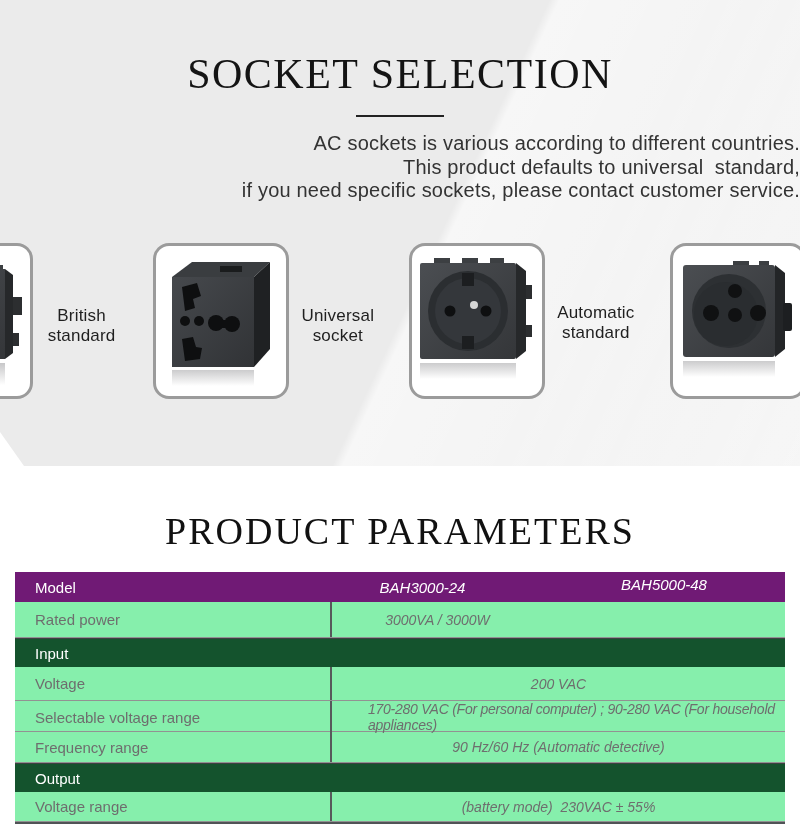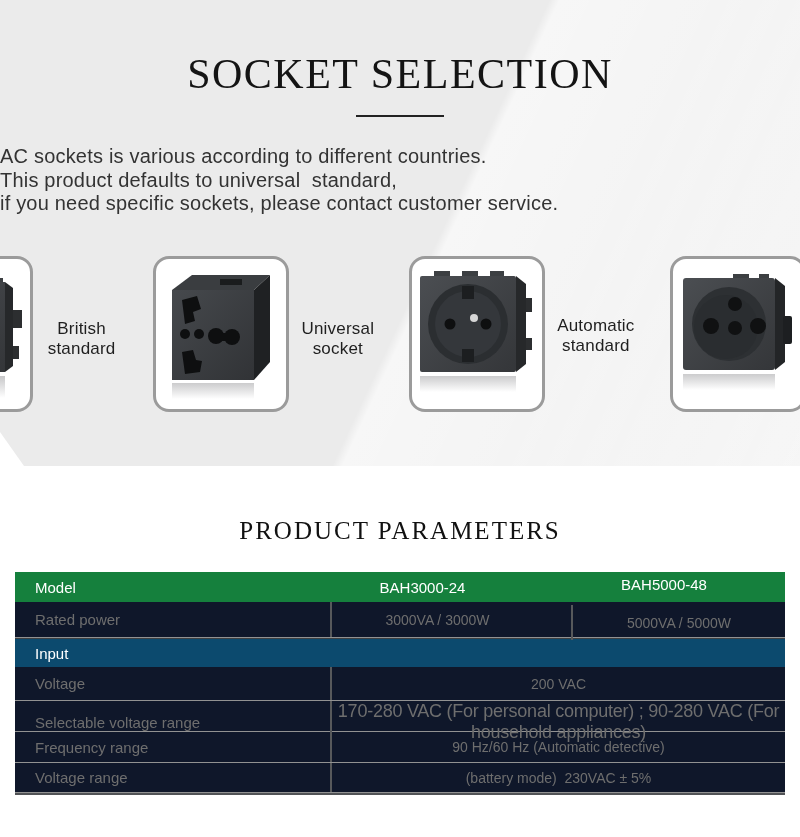--- a/index.html
+++ b/index.html
@@ -33,22 +33,22 @@
     font-weight:400;
     font-size:42px;line-height:48px;
     letter-spacing:1.5px;
     color:#141414;
   }
   .title-rule{
     width:88px;height:2px;background:#222;
     margin:17px auto 0 auto;
   }
   .intro{
-    margin-top:28px;
-    text-align:left;
+    margin-top:15px;
+    text-align:right;
     color:#333333;
     font-size:20px;line-height:23.5px;
     letter-spacing:0.2px;
   }
   .intro-line{white-space:pre-wrap;}
 
   
   .cards{
     margin-top:40px;
     display:flex;
@@ -72,56 +72,56 @@
   }
   .card-col:nth-child(3) .card-label,
   .card-col:nth-child(4) .card-label{transform:translateY(-3px);}
 
   
   .params-title{
     margin:0;padding-top:43px;
     text-align:center;
     font-family:"Liberation Serif", serif;
     font-weight:400;
-    font-size:25px;line-height:44px;
+    font-size:38px;line-height:44px;
     letter-spacing:2px;
     color:#111111;
   }
 
   .ptable{
     margin:19px 15px 0 15px;
     width:770px;
     border-bottom:2px solid #515356;
     color:#6e6e6e;
     font-size:14px;
   }
   .trow3{display:grid;grid-template-columns:287px 241px 242px;}
   .trowm{display:grid;grid-template-columns:287px 483px;}
   .tsection{
     display:flex;align-items:center;
-    background:#0c4a6e;color:#ffffff;
+    background:#14532d;color:#ffffff;
     height:28px;
     padding-left:20px;
     font-size:15px;
     border-top:1px solid #3e4042;
   }
-  .thead{background:#15803d;color:#ffffff;height:30px;font-size:15px;}
+  .thead{background:#701a75;color:#ffffff;height:30px;font-size:15px;}
   .thead .cell{border-left:none;}
   .cell{
     display:flex;align-items:center;
     min-width:0;
   }
   .cell-label{padding-left:20px;font-size:15px;}
-  .cell-center{justify-content:center;text-align:center;}
-  .row-white{background:#0f172a;border-bottom:1px solid #929292;}
+  .cell-center{justify-content:center;font-style:italic;}
+  .row-white{background:#86efac;border-bottom:1px solid #929292;}
   .h35{height:35px;} .h33{height:33px;} .h30{height:30px;} .h29{height:29px;}
   .vline{border-left:2px solid #57595b;margin-left:28px;}
   .shift-up{transform:translateY(-3px);}
   .shift-down{transform:translateY(3px);}
-  .condensed{font-size:18px;letter-spacing:-0.25px;}
+  .condensed{font-size:14px;letter-spacing:-0.25px;padding-left:36px;}
   .preserve{white-space:pre-wrap;}
 </style>
 </head>
 <body>
 
 <div class="page">
 
   <section class="banner">
     <h1 class="hero-title">SOCKET SELECTION</h1>
     <div class="title-rule"></div>
@@ -265,40 +265,40 @@
 
     <div class="trow3 thead h30">
       <div class="cell cell-label">Model</div>
       <div class="cell cell-center">BAH3000-24</div>
       <div class="cell cell-center shift-up">BAH5000-48</div>
     </div>
 
     <div class="trow3 row-white h35">
       <div class="cell cell-label">Rated power</div>
       <div class="cell cell-center vline">3000VA / 3000W</div>
-      <div class="cell cell-center vline shift-down">5000VA / 5000W</div>
     </div>
 
     <div class="tsection">Input</div>
 
     <div class="trowm row-white h33">
       <div class="cell cell-label">Voltage</div>
       <div class="cell cell-center vline">200 VAC</div>
     </div>
 
     <div class="trowm row-white h30">
       <div class="cell cell-label">Selectable voltage range</div>
       <div class="cell cell-center vline condensed">170-280 VAC (For personal computer) ; 90-280 VAC (For household appliances)</div>
     </div>
 
     <div class="trowm row-white h30">
       <div class="cell cell-label">Frequency range</div>
       <div class="cell cell-center vline">90 Hz/60 Hz (Automatic detective)</div>
     </div>
 
+    <div class="tsection">Output</div>
 
     <div class="trowm row-white h29">
       <div class="cell cell-label">Voltage range</div>
-      <div class="cell cell-center vline preserve">(battery mode)  230VAC ± 5%</div>
+      <div class="cell cell-center vline preserve">(battery mode)  230VAC ± 55%</div>
     </div>
 
   </div>
 </div>
 
 </body></html>

